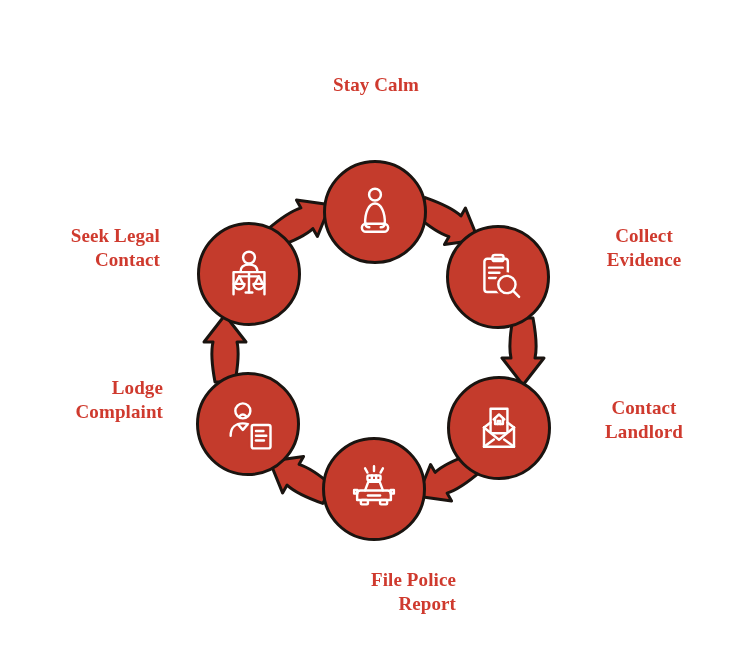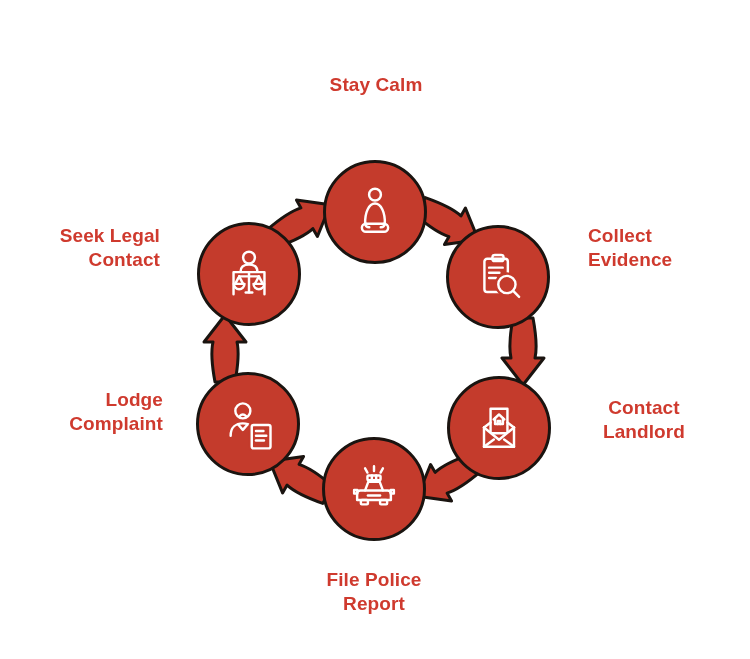--- a/index.html
+++ b/index.html
@@ -5,20 +5,21 @@
   html,body{margin:0;padding:0;}
   body{
     font-family:"Liberation Sans", sans-serif;
     background:#ffffff;
   }
   .canvas{
     position:relative;
     width:688px;height:659px;
     background:#ffffff;
     overflow:hidden;
+    font-family:Liberation Serif, serif;
   }
   .arrow-layer{
     position:absolute;left:0;top:0;width:750px;height:659px;
   }
   .node{
     position:absolute;
     width:104px;height:104px;
     box-sizing:border-box;
     border:3px solid #1a1410;
     border-radius:50%;
@@ -34,24 +35,24 @@
   .node-top-left{left:197px;top:222px;}
   .step-label{
     position:absolute;
     color:#cf3a2e;
     font-weight:bold;
     font-size:19px;
     line-height:24px;
     letter-spacing:0.1px;
   }
   .label-top{left:276px;top:73px;width:200px;text-align:center;}
-  .label-top-right{left:588px;top:224px;width:112px;text-align:left;}
+  .label-top-right{left:588px;top:224px;width:112px;text-align:center;}
   .label-bottom-right{left:588px;top:396px;width:112px;text-align:center;}
-  .label-bottom{left:310px;top:568px;width:128px;text-align:center;}
-  .label-bottom-left{left:43px;top:388px;width:120px;text-align:right;}
+  .label-bottom{left:328px;top:568px;width:128px;text-align:right;}
+  .label-bottom-left{left:43px;top:376px;width:120px;text-align:right;}
   .label-top-left{left:40px;top:224px;width:120px;text-align:right;}
   .flow-arrow{
     fill:#c43b2c;
     stroke:#1a1410;
     stroke-width:3;
     stroke-linejoin:round;
   }
   .icon-stroke{
     fill:none;stroke:#ffffff;stroke-width:2.6;
     stroke-linecap:round;stroke-linejoin:round;

